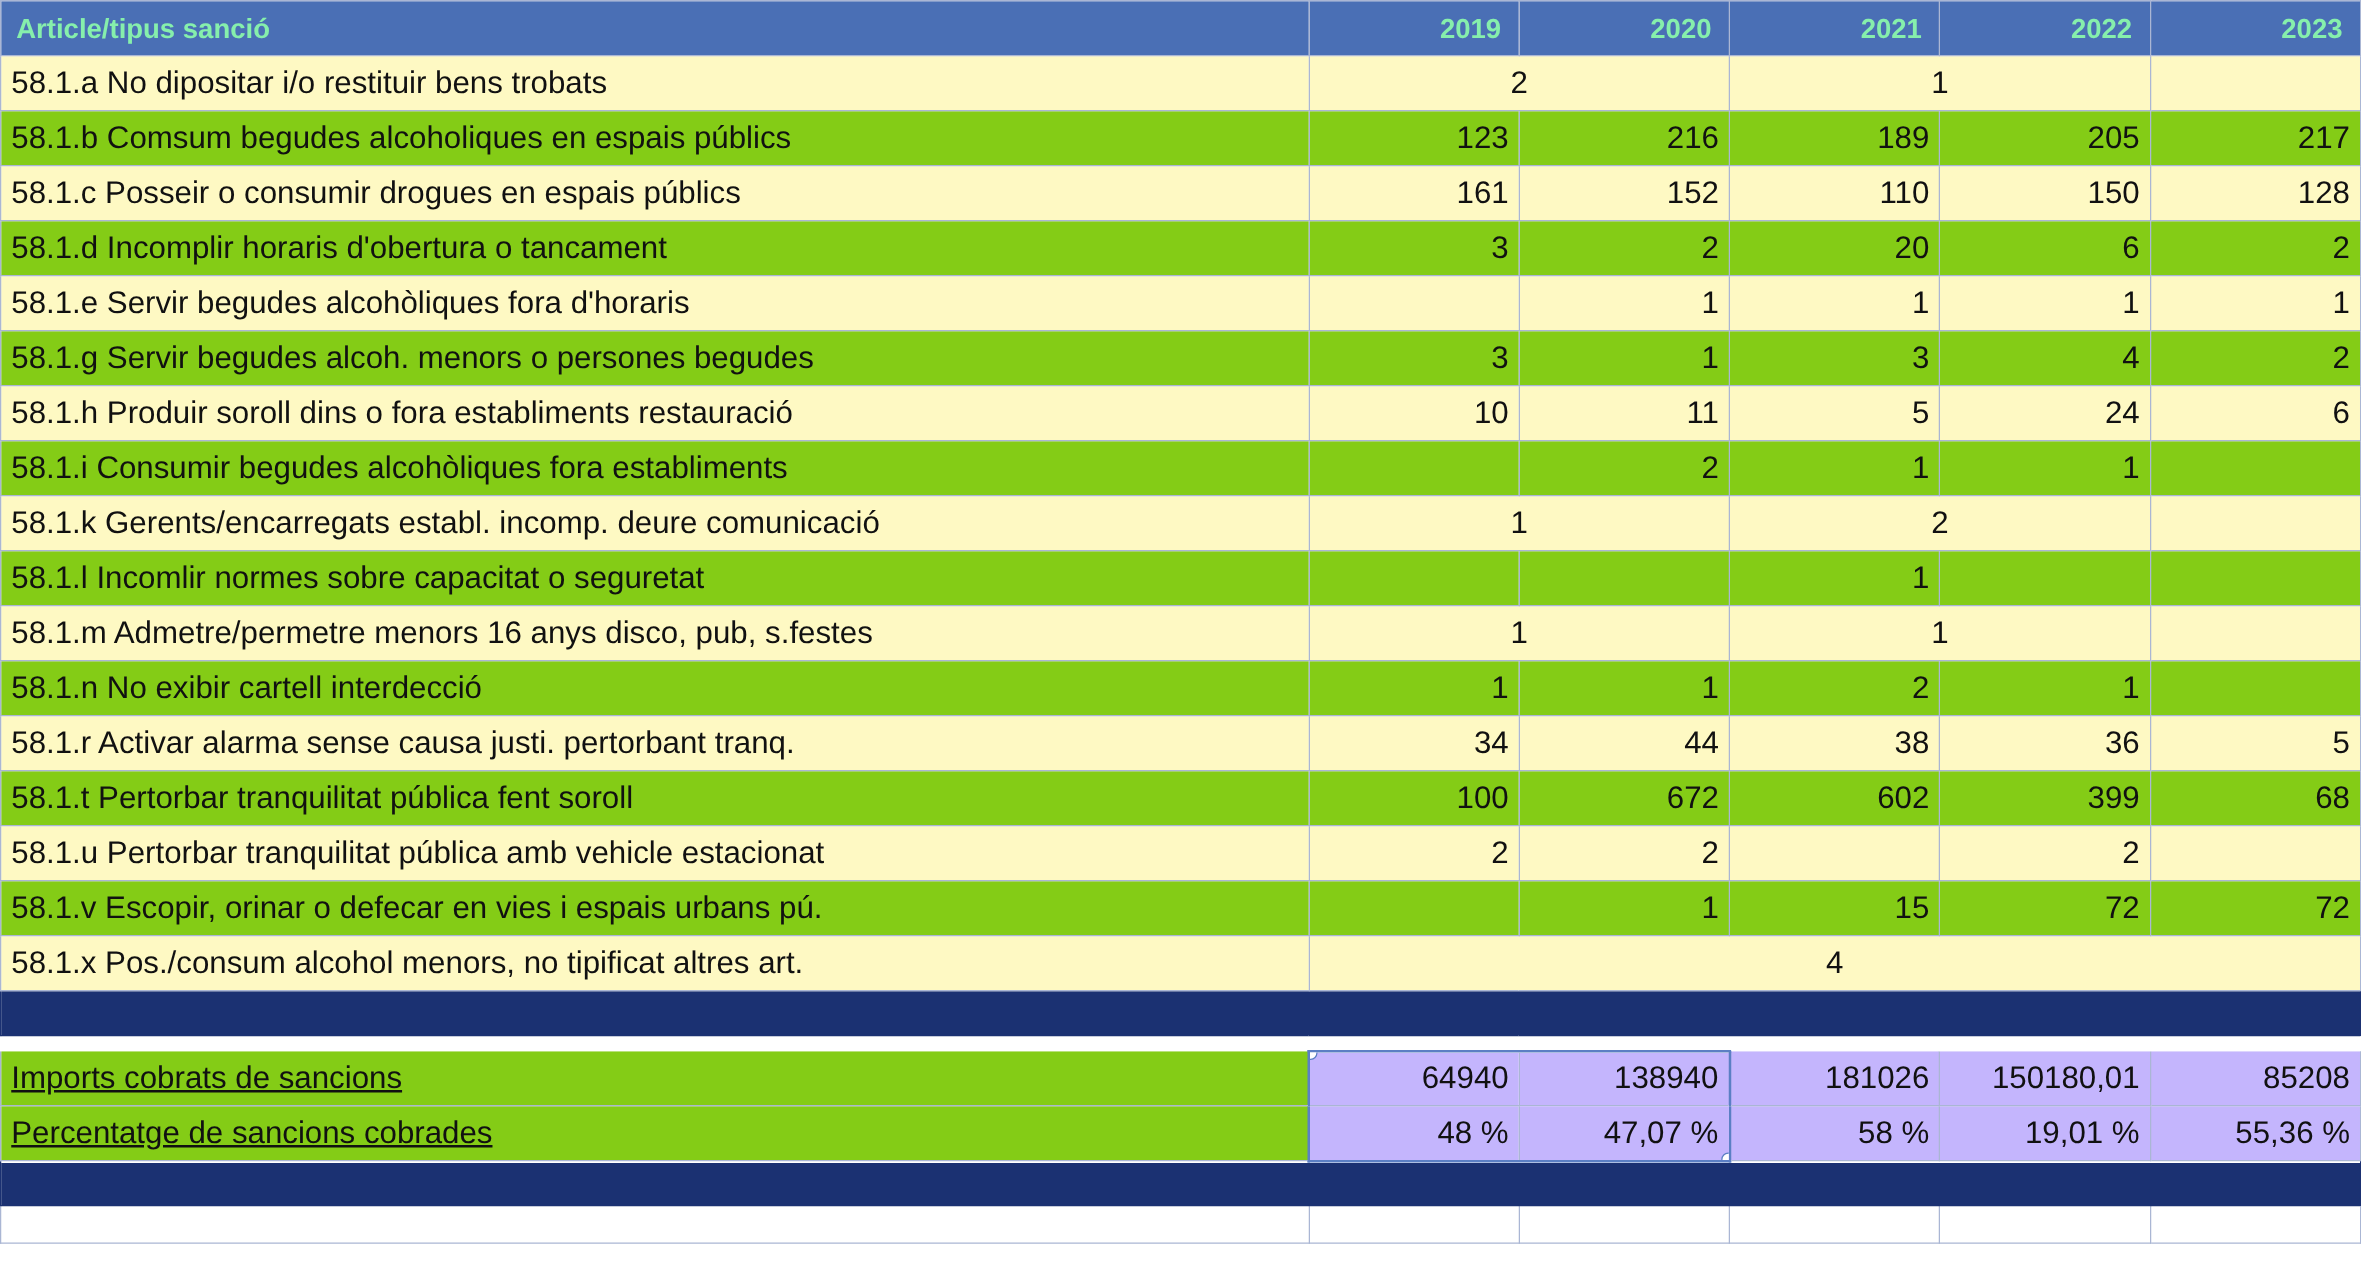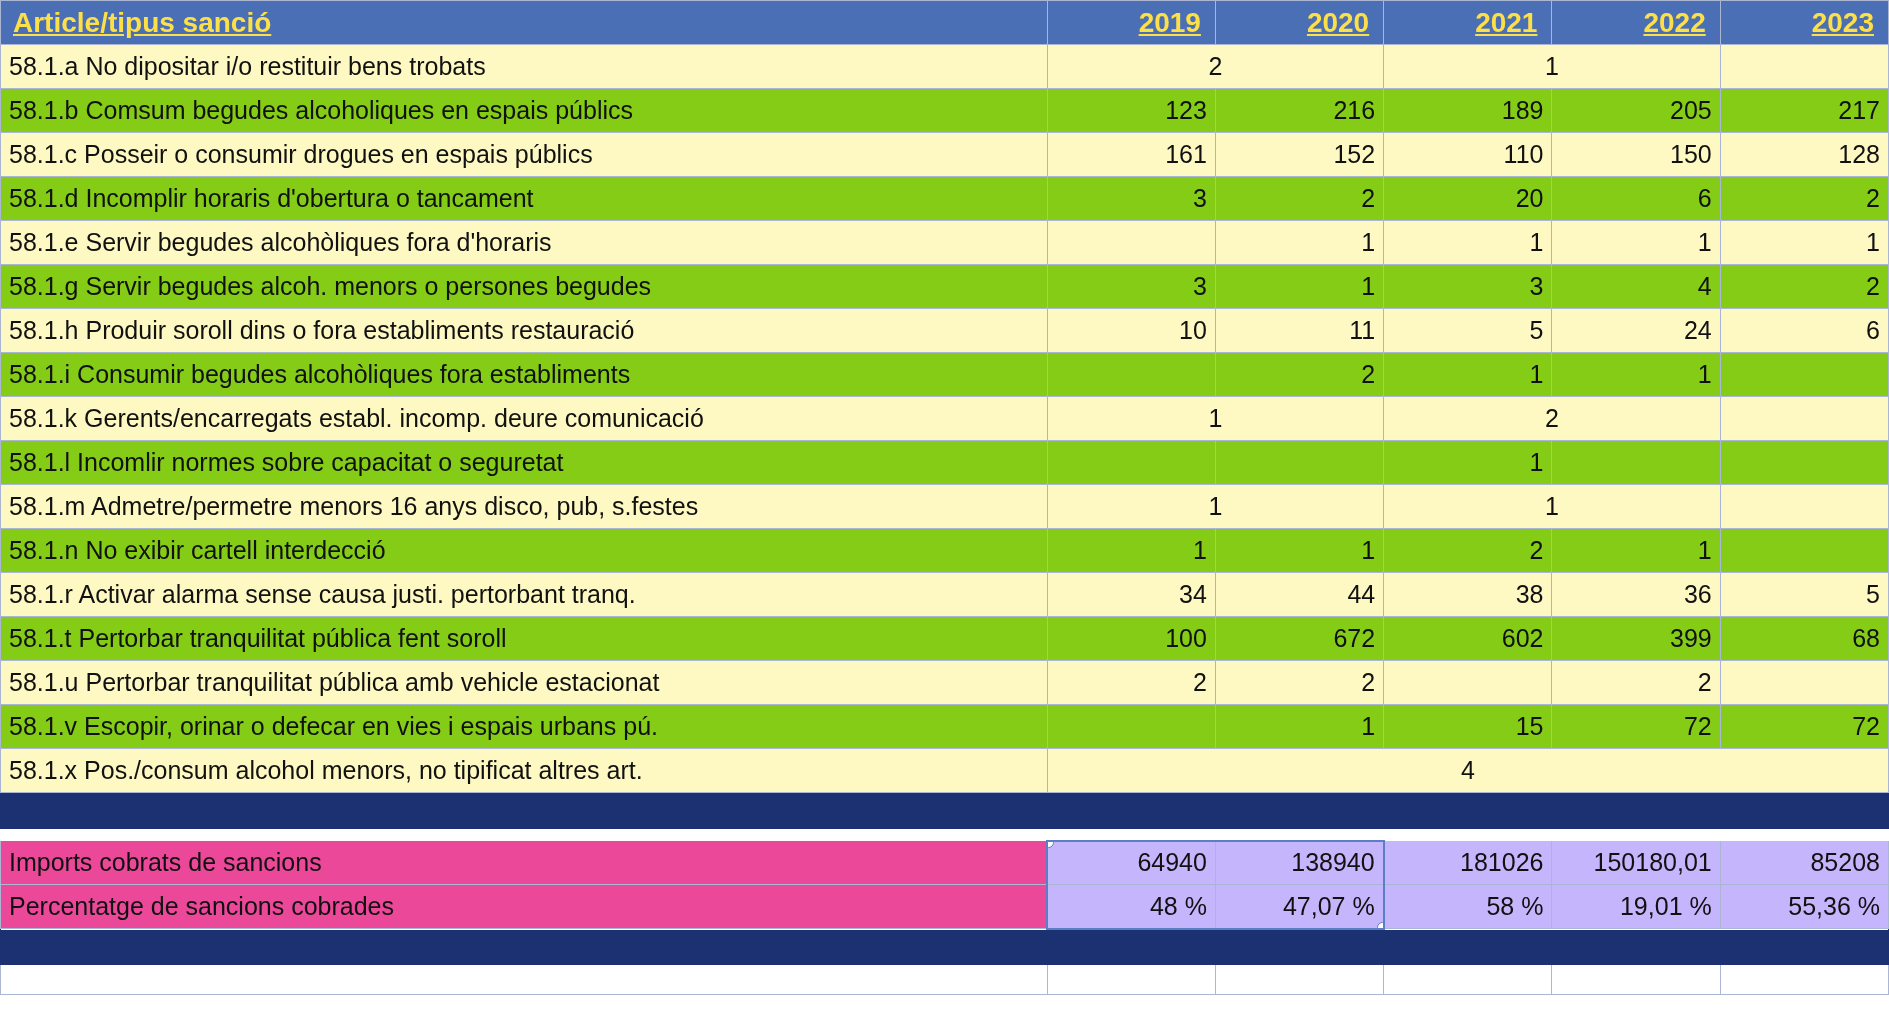--- a/index.html
+++ b/index.html
@@ -29,26 +29,25 @@
     box-sizing: border-box;
     overflow: hidden;
     white-space: nowrap;
   }
   
   col.c-label { width: 1045px; }
   col.c-year  { width: 168px; }
 
   thead th {
     background: #4a6fb5;
-    color: #fde047;
+    color: #86efac;
     font-weight: bold;
-    font-size: 28px;
+    font-size: 22px;
     border: 1px solid #4a6fb5;
     border-bottom: 1px solid #ffffff;
-    text-decoration: underline;
   }
   thead th.label-head { text-align: left; padding-left: 12px; }
   thead th.year-head  { text-align: right; padding-right: 14px; padding-left: 32px; }
 
   tbody tr.odd  td { background: #fef9c3; }
   tbody tr.even td { background: #84cc16; }
 
   td.label { text-align: left; padding-left: 12px; }
   td.num   { text-align: right; padding-right: 14px; }
 
@@ -64,21 +63,21 @@
     background: #ffffff;
     height: 12px;
     border-left: 1px solid #ffffff;
     border-right: 1px solid #ffffff;
     border-top: 1px solid #ffffff;
     border-bottom: 1px solid #ffffff;
   }
 
   
   tr.summary td { background: #c4b5fd; }
-  tr.summary td.label { background: #ec4899; }
+  tr.summary td.label { background: #84cc16; text-decoration: underline; }
 
   
   .sel-cell { position: relative; }
   .sel-left  { border-left: 2px solid #5b7fc4 !important; }
   .sel-right { border-right: 2px solid #5b7fc4 !important; }
   .sel-top   { border-top: 2px solid #5b7fc4 !important; }
   .sel-bottom{ border-bottom: 2px solid #5b7fc4 !important; margin-left: 48px; }
 
   .handle {
     position: absolute;

